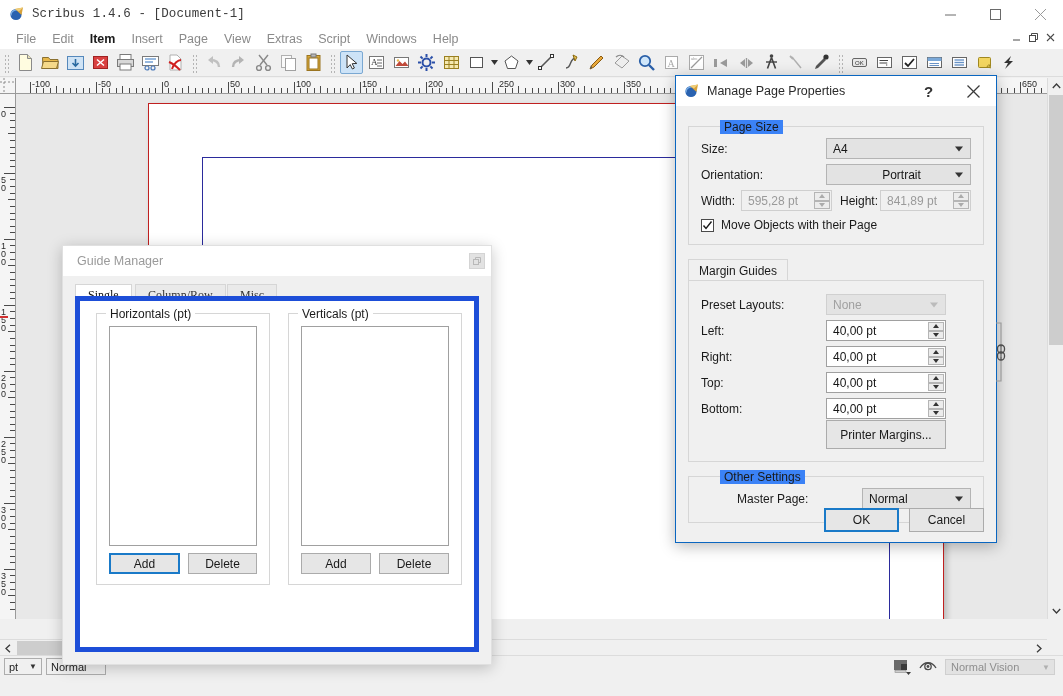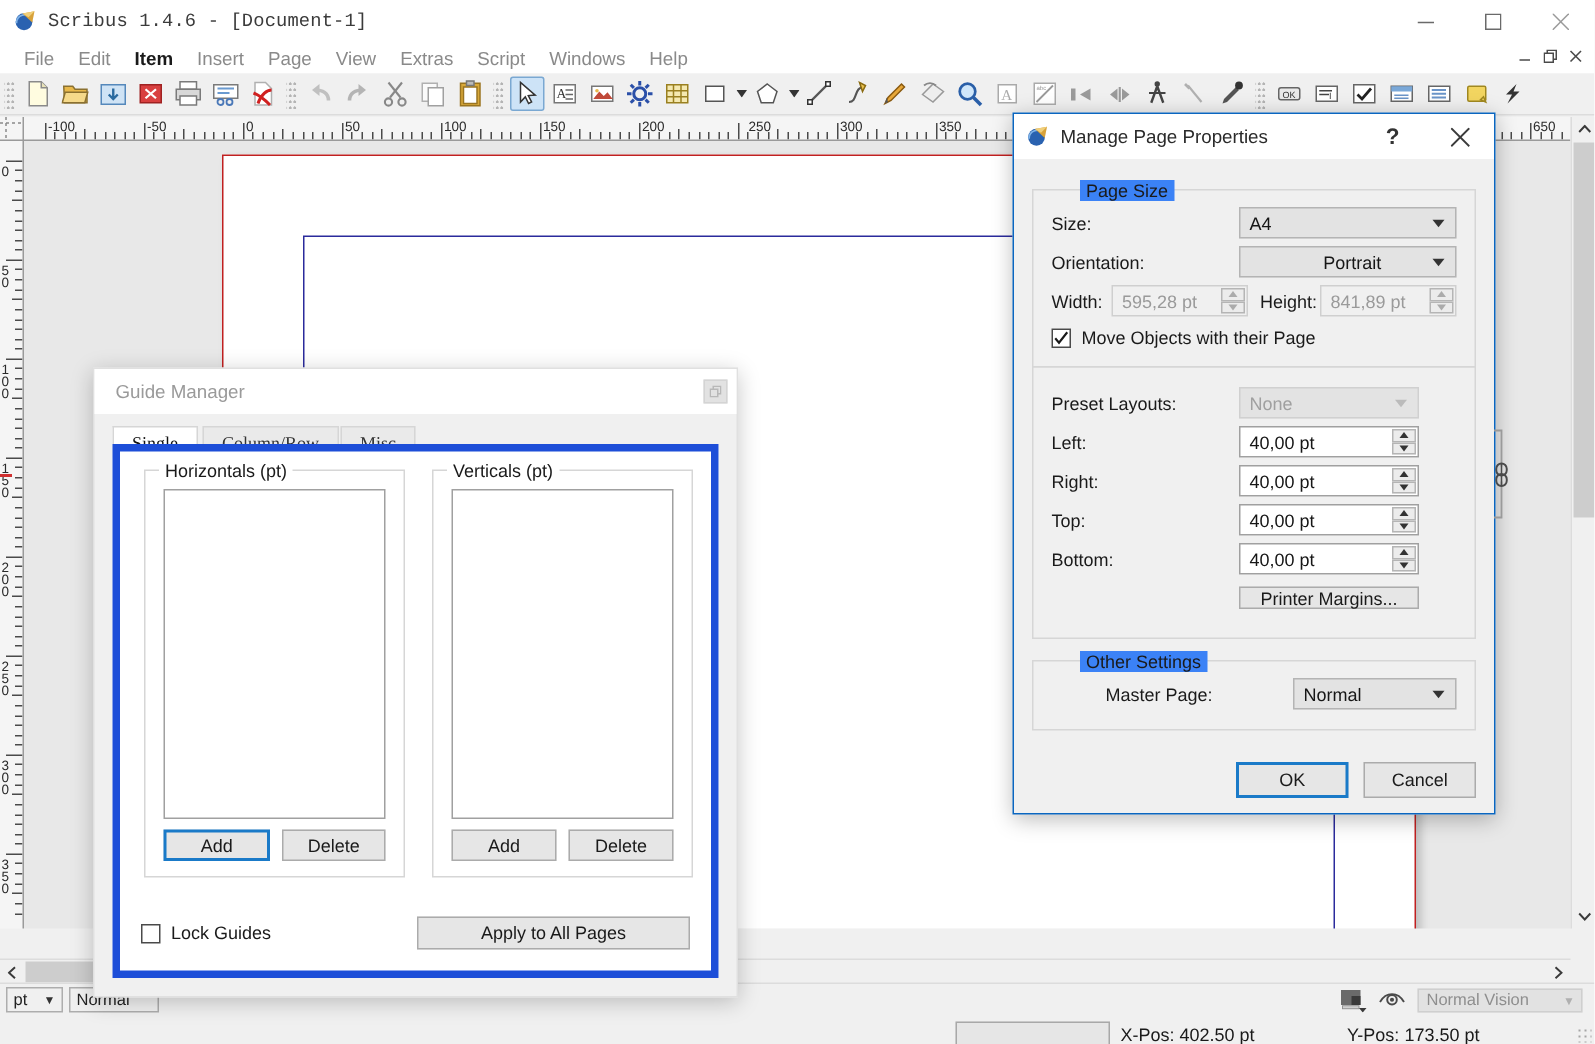--- a/index.html
+++ b/index.html
@@ -245,21 +245,21 @@
   .chk svg { display: block; }
   .chklabel { font-size: 12px; color: #1a1a1a; }
   .tabstrip { position: relative; height: 22px; margin-top: 14px; }
   .tabstrip .tab {
     position: absolute; left: 0; top: 0; height: 22px; padding: 0 10px;
     background: #f0f0f0; border: 1px solid #d6d6d6; border-bottom: none;
     display: flex; align-items: center; font-size: 12px; color: #1a1a1a;
   }
   .tabpanel { border: 1px solid #d6d6d6; margin-top: -1px; padding: 12px 12px 12px 12px; position: relative; }
   .btn {
-    height: 15px; background: #e6e6e6; border: 1px solid #ababab;
+    height: 29px; background: #e6e6e6; border: 1px solid #ababab;
     display: flex; align-items: center; justify-content: center;
     font-size: 12px; color: #1a1a1a;
   }
   .btn.default { border: 2px solid #1a7ac8; }
   .chainwrap { position: absolute; right: -26px; top: 36px; width: 22px; height: 70px; }
   #mpp .footer { position: absolute; right: 12px; bottom: 10px; display: flex; gap: 10px; }
   #mpp .footer .btn { width: 75px; height: 24px; }
 
   
   #gm {
@@ -960,32 +960,20 @@
           <path d="M1 9 C5 2, 13 2, 17 9" fill="none" stroke="#4a4a4a" stroke-width="1.3"></path>
           <circle cx="9" cy="7.5" r="3.2" fill="none" stroke="#4a4a4a" stroke-width="1.3"></circle>
           <circle cx="9" cy="7.5" r="1.4" fill="#4a4a4a"></circle>
         </svg>
       </div>
       <div class="vision-combo">
         <span>Normal Vision</span>
         <span class="car">▼</span>
       </div>
     </div>
-    <div class="status-row2">
-      <div class="progbar"></div>
-      <div class="posfield" style="left:747px;">
-        <span class="lbl">X-Pos:</span>
-        <span class="val">402.50 pt</span>
-      </div>
-      <div class="posfield" style="left:898px;">
-        <span class="lbl">Y-Pos:</span>
-        <span class="val">173.50 pt</span>
-      </div>
-      <div class="grip-corner"></div>
-    </div>
   </div>
 
   <div class="dlg" id="gm">
     <div class="dlg-title">
       <span class="dtxt inactive" style="margin-left:14px;">Guide Manager</span>
       <div class="dlg-btns" style="right:6px;">
         <div style="width:16px;height:16px;background:#e2e2e2;border:1px solid #d4d4d4;display:flex;align-items:center;justify-content:center;">
           <svg width="8" height="8" viewBox="0 0 8 8">
               <rect x="0.5" y="2.5" width="5" height="5" fill="none" stroke="#b8b8b8"></rect>
               <polyline points="2.5,2.5 2.5,0.5 7.5,0.5 7.5,5.5 5.5,5.5" fill="none" stroke="#b8b8b8"></polyline>
@@ -1027,29 +1015,20 @@
         <div class="guide-btns">
           <div class="btn">
             <span>Add</span>
           </div>
           <div class="btn">
             <span>Delete</span>
           </div>
         </div>
       </div>
 
-      <div class="bottomrow">
-        <div class="lockwrap">
-          <div class="chk"></div>
-          <span class="chklabel">Lock Guides</span>
-        </div>
-        <div class="btn applybtn">
-          <span>Apply to All Pages</span>
-        </div>
-      </div>
     </div>
   </div>
 
   <div class="dlg" id="mpp">
     <div class="dlg-title">
       <span class="dicon">
         <svg width="16" height="16" viewBox="0 0 16 16">
           <circle cx="7" cy="8.5" r="5.6" fill="#2a62b0"></circle>
           <path d="M2 9.5 A5.6 5.6 0 0 1 12 6" fill="none" stroke="#7fb3e8" stroke-width="1.2"></path>
           <path d="M6 3 L14 1.5 L12.5 9 Z" fill="#d8a23a"></path>
@@ -1117,20 +1096,25 @@
         <div class="chkrow">
           <div class="chk">
             <svg width="11" height="11" viewBox="0 0 11 11">
                 <polyline points="1.5,5.5 4,8.5 9.5,1.5" fill="none" stroke="#1a1a1a" stroke-width="1.4"></polyline>
               </svg>
           </div>
           <span class="chklabel">Move Objects with their Page</span>
         </div>
       </div>
 
+      <div class="tabstrip">
+        <div class="tab">
+          <span>Margin Guides</span>
+        </div>
+      </div>
       <div class="tabpanel">
         <div class="fieldrow">
           <span class="lbl">Preset Layouts:</span>
           <div class="combo disabled" style="width:120px;">
             <span>None</span>
             <span class="car"></span>
           </div>
         </div>
         <div class="fieldrow">
           <span class="lbl">Left:</span>

